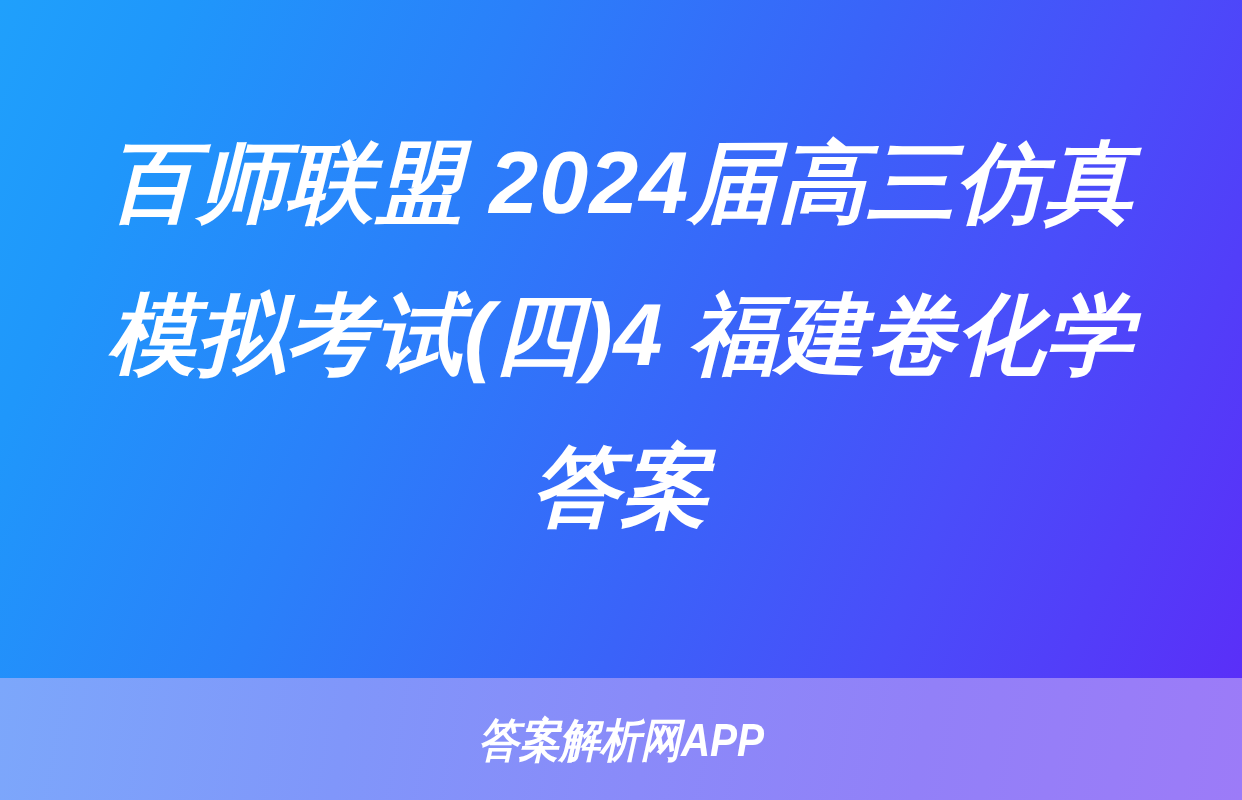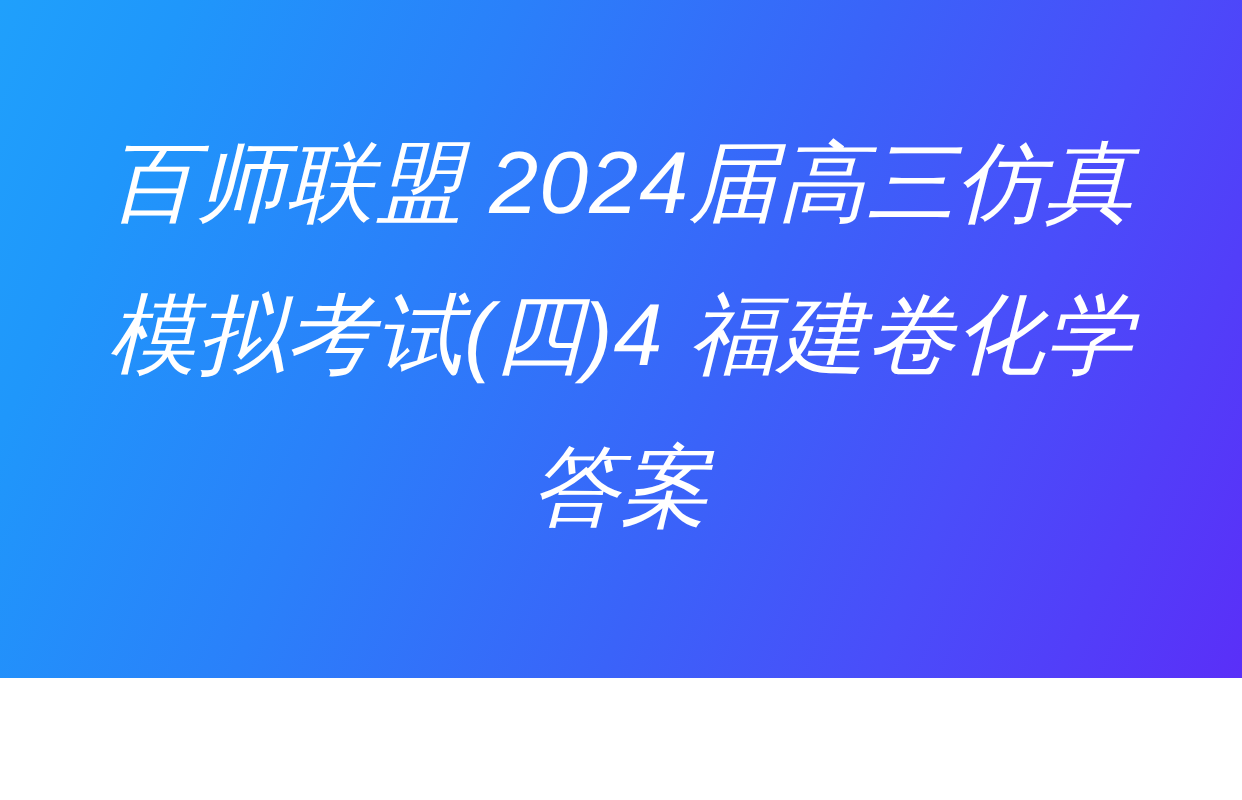--- a/index.html
+++ b/index.html
@@ -41,21 +41,21 @@
     box-sizing: border-box;
   }
 
   .hero-title {
     width: 1110px;
     margin: 0;
     padding: 0;
     text-align: center;
     color: #ffffff;
     font-family: "Liberation Sans", "DejaVu Sans", sans-serif;
-    font-weight: 400;
+    font-weight: 700;
     font-style: italic;
     font-size: 88px;
     line-height: 152px;
     letter-spacing: 1px;
     white-space: pre-wrap;
     word-break: break-word;
     text-rendering: geometricPrecision;
     transform: translateY(-4px);
   }
 
@@ -93,14 +93,17 @@
 </style>
 </head>
 <body>
 
 <div id="poster">
 
   <div class="hero">
     <h1 class="hero-title">百师联盟 2024届高三仿真模拟考试(四)4 福建卷化学答案</h1>
   </div>
 
+  <div class="footer-band">
+    <div class="watermark">答案解析网APP</div>
+  </div>
 
 </div>
 
 </body></html>

